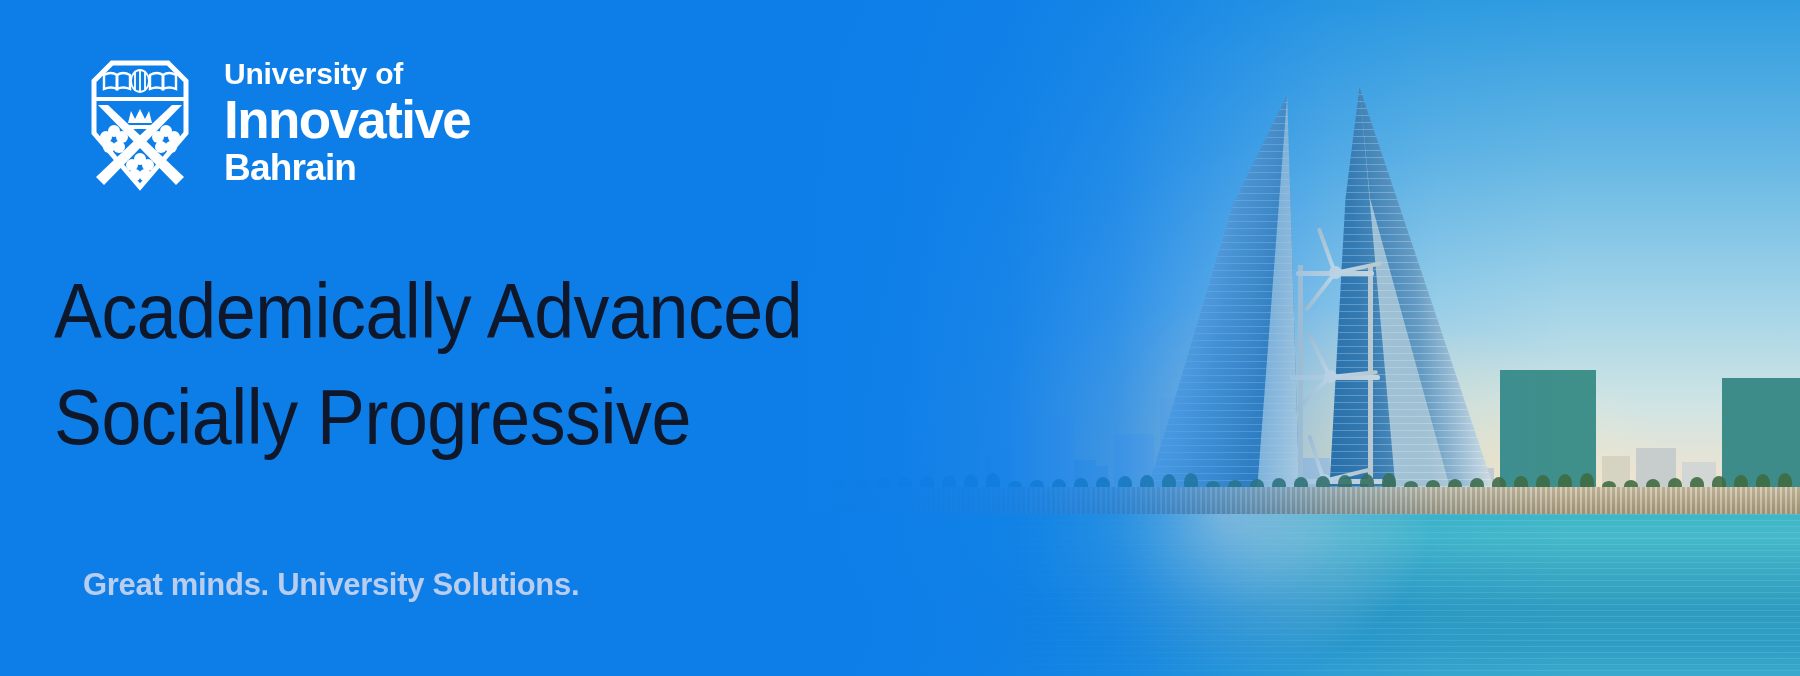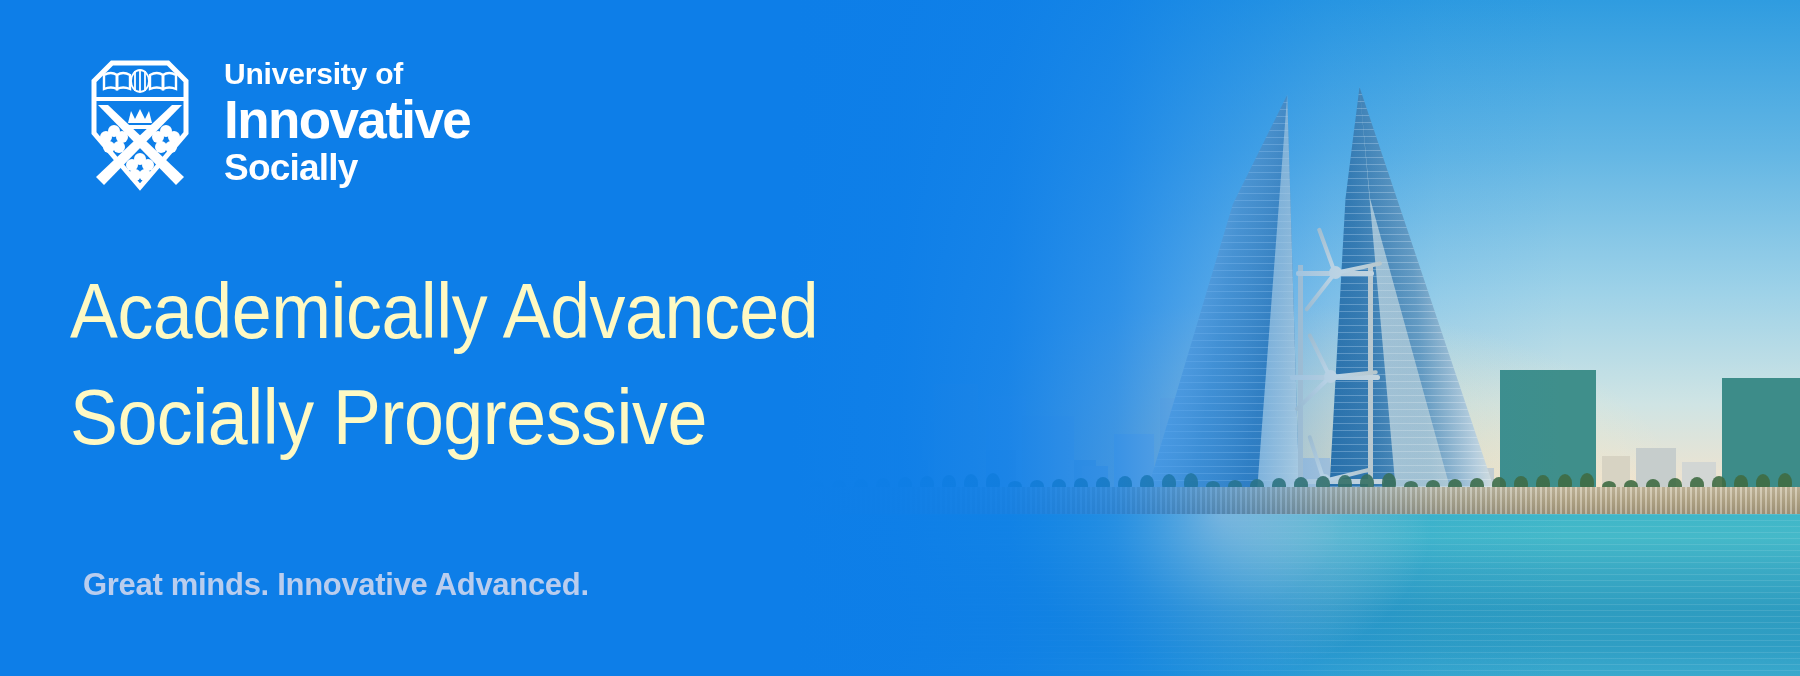--- a/index.html
+++ b/index.html
@@ -120,21 +120,21 @@
     margin-bottom:4px;
   }
   .wm-strath{
     font-size:53px;font-weight:700;letter-spacing:-1.6px;line-height:1.02;
     margin-bottom:2px;
   }
   .wm-bahrain{
     font-size:37px;font-weight:700;letter-spacing:-0.8px;line-height:1.05;
   }
 
-  .headline{position:absolute;left:70px;top:258px;color:#fef9c3;}
+  .headline{position:absolute;left:54px;top:258px;color:#0f172a;}
   .hl-line{
     font-size:78px;font-weight:400;line-height:1.36;
     letter-spacing:-0.5px;white-space:nowrap;
     transform:scaleX(.92);transform-origin:left center;
   }
   .tagline{
     position:absolute;left:83px;top:567px;
     font-size:31px;font-weight:700;letter-spacing:-0.3px;
     color:#b9cdee;white-space:nowrap;
   }
@@ -391,24 +391,24 @@
             <circle cx="5" cy="8" r="6"></circle>
               <circle cx="-5" cy="8" r="6"></circle>
             <circle cx="-8" cy="-2" r="6"></circle>
           </g>
         </g>
       </svg>
 
       <div class="wordmark">
         <div class="wm-uni">University of</div>
         <div class="wm-strath">Innovative</div>
-        <div class="wm-bahrain">Socially</div>
+        <div class="wm-bahrain">Bahrain</div>
       </div>
     </div>
 
     <div class="headline">
       <div class="hl-line">Academically Advanced</div>
       <div class="hl-line">Socially Progressive</div>
     </div>
 
-    <div class="tagline">Great minds. Innovative Advanced.</div>
+    <div class="tagline">Great minds. University Solutions.</div>
   </div>
 </div>
 
 </body></html>

